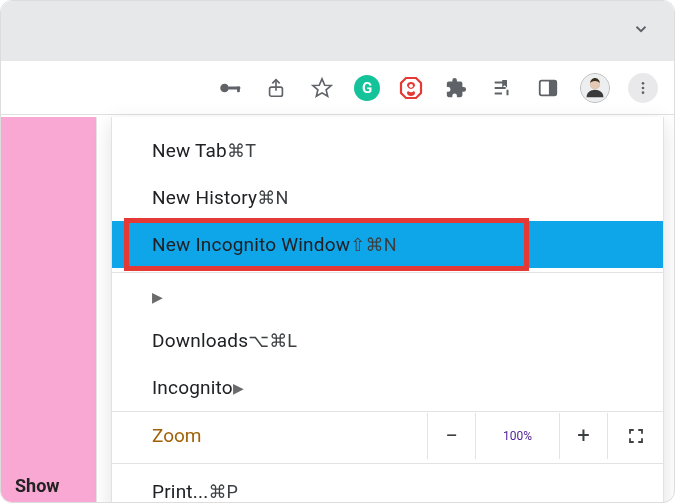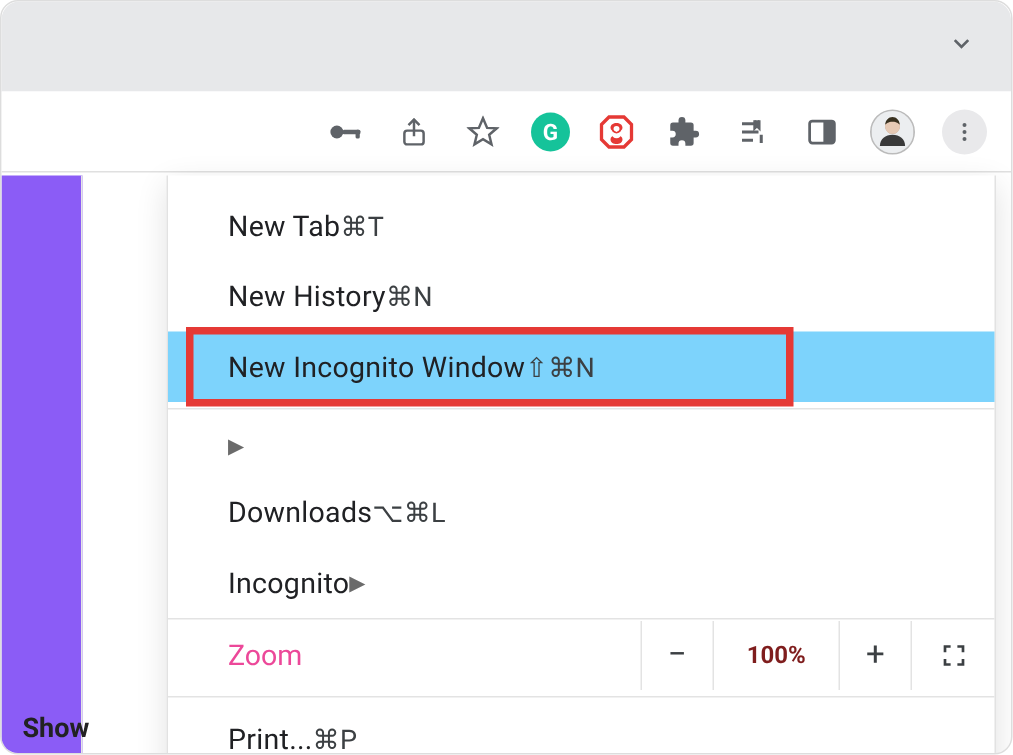--- a/index.html
+++ b/index.html
@@ -77,22 +77,22 @@
       background: #e9e9eb;
       display: flex;
       align-items: center;
       justify-content: center;
       color: #5f6368;
     }
     .left-partial {
       position: absolute;
       left: 0;
       top: 116px;
-      width: 54px;
-      background: #8b5cf6;
+      width: 96px;
+      background: #f9a8d4;
       border-right: 1px solid #e5e5e5;
       bottom: 0;
     }
     .left-partial .show {
       position: absolute; bottom: 6px; left: 14px; font-weight: 700; color: #222;
       font-size: 18px;
     }
     .dropdown {
       position: absolute;
       top: 116px;
@@ -114,50 +114,50 @@
     }
     .shortcut {
       color: #3c4043;
       font-size: 18px;
     }
     .submenu-arrow { color: #6b6b6b; font-size: 14px; }
     .sep {
       height: 1px; background: #e3e3e3; margin: 4px 0;
     }
     .highlighted-row {
-      background: #7dd3fc;
+      background: #0ea5e9;
       position: relative;
     }
     .red-box {
       position: absolute;
       left: 12px;
       right: 134px;
       top: -3px;
       bottom: -3px;
       border: 5px solid #e53935;
       pointer-events: none;
     }
     .zoom-row {
       display: flex;
       align-items: center;
       border-top: 1px solid #e3e3e3;
     }
     .zoom-label {
-      flex: 1; padding: 12px 40px; font-size: 19px; color: #ec4899;
+      flex: 1; padding: 12px 40px; font-size: 19px; color: #a16207;
     }
     .zoom-ctrl {
       display: flex; align-items: center;
     }
     .zoom-btn {
       width: 48px; height: 46px; display:flex; align-items:center; justify-content:center;
       border-left: 1px solid #e3e3e3; font-size: 22px; color:#3c4043;
     }
     .zoom-val {
       width: 84px; height: 46px; display:flex; align-items:center; justify-content:center;
-      border-left: 1px solid #e3e3e3; font-size: 16px; color:#7f1d1d;font-weight:bold;
+      border-left: 1px solid #e3e3e3; font-size: 12px; color:#4c1d95;
     }
     .fs-btn {
       width: 56px; height:46px; display:flex; align-items:center; justify-content:center;
       border-left: 1px solid #e3e3e3; color:#3c4043;
     }
     .top-gap { height: 10px; }
   </style>
 </head>
 <body>
 

